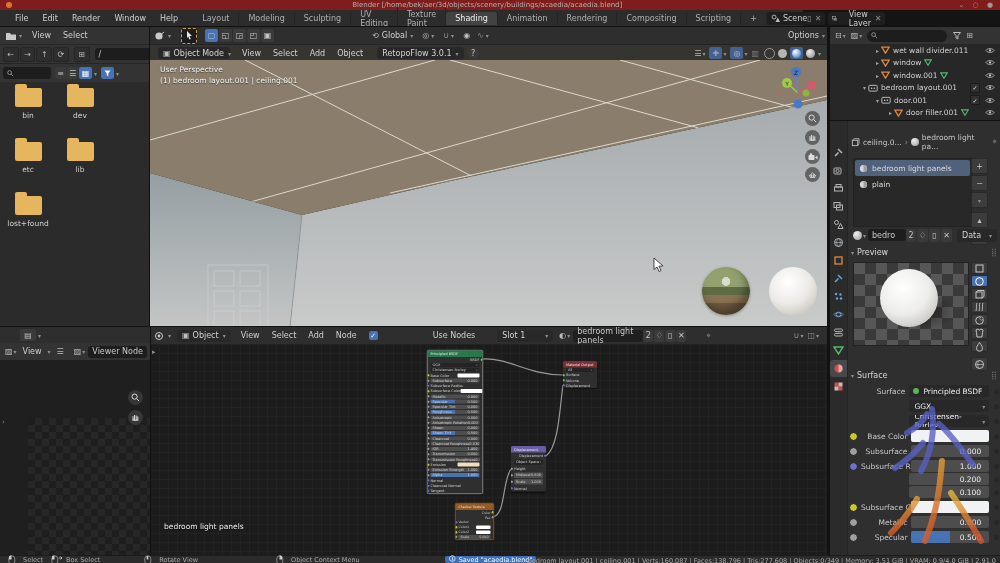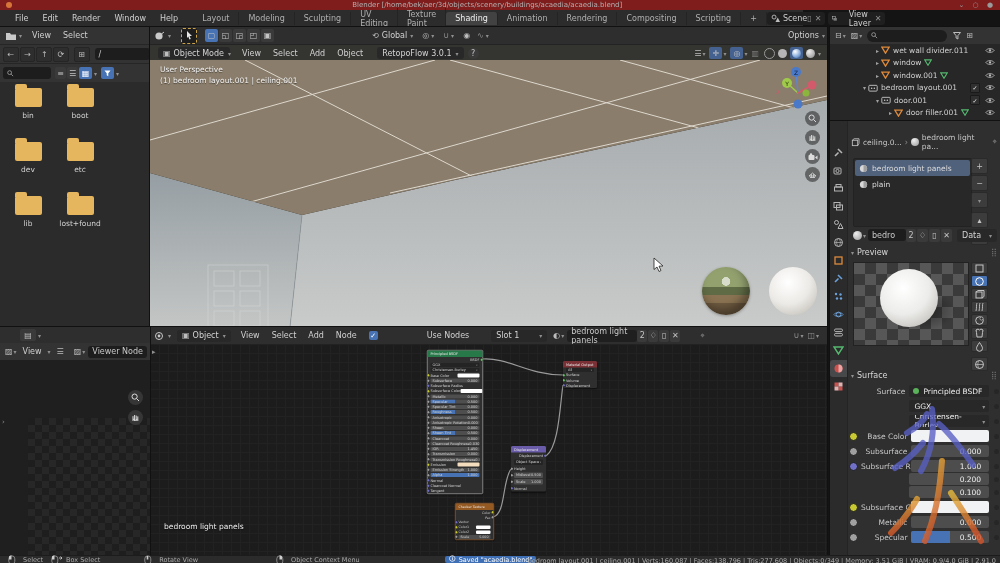--- a/index.html
+++ b/index.html
@@ -178,24 +178,20 @@
       </span>
       <span class="caret" style="margin-left:2px;">▾</span>
     </div>
     <div id="fb-grid" style="position:absolute;left:0;top:55px;width:110px;display:flex;flex-wrap:wrap;padding-left:2px;">
         <div class="folder-tile">
           <div class="folder-ic"></div>
           <div class="folder-lb">bin</div>
         </div>
         <div class="folder-tile">
           <div class="folder-ic"></div>
-          <div class="folder-lb">boot</div>
-        </div>
-        <div class="folder-tile">
-          <div class="folder-ic"></div>
           <div class="folder-lb">dev</div>
         </div>
         <div class="folder-tile">
           <div class="folder-ic"></div>
           <div class="folder-lb">etc</div>
         </div>
         <div class="folder-tile">
           <div class="folder-ic"></div>
           <div class="folder-lb">lib</div>
         </div>
@@ -380,21 +376,21 @@
           <span class="car">▾</span>
       </span>
       <span id="ne-menus" class="row" style="margin-left:4px;">
           <span class="menu-text">View</span>
           <span class="menu-text">Select</span>
           <span class="menu-text">Add</span>
           <span class="menu-text">Node</span>
         </span>
       <span class="row" style="margin-left:6px;">
         <span class="chip" style="width:9px;height:9px;background:#4772b3;color:#fff;font-size:7px;">✓</span>
-        <span style="margin-left:5px;color:#d0d0d0;padding-left:44px;">Use Nodes</span>
+        <span style="margin-left:11px;color:#d0d0d0;padding-left:44px;">Use Nodes</span>
       </span>
       <span class="dd" style="margin-left:22px;width:46px;">
         <span>Slot 1</span>
           <span class="car">▾</span>
       </span>
       <span style="margin-left:6px;color:#bdbdbd;">◐</span>
       <span class="caret" style="margin-left:1px;">▾</span>
       <span class="field" style="width:62px;margin-left:3px;background:#1f1f1f;">bedroom light panels</span>
       <span class="chip" style="width:10px;height:12px;">2</span>
       <span class="chip" style="width:10px;height:12px;margin-left:1px;">♢</span>

